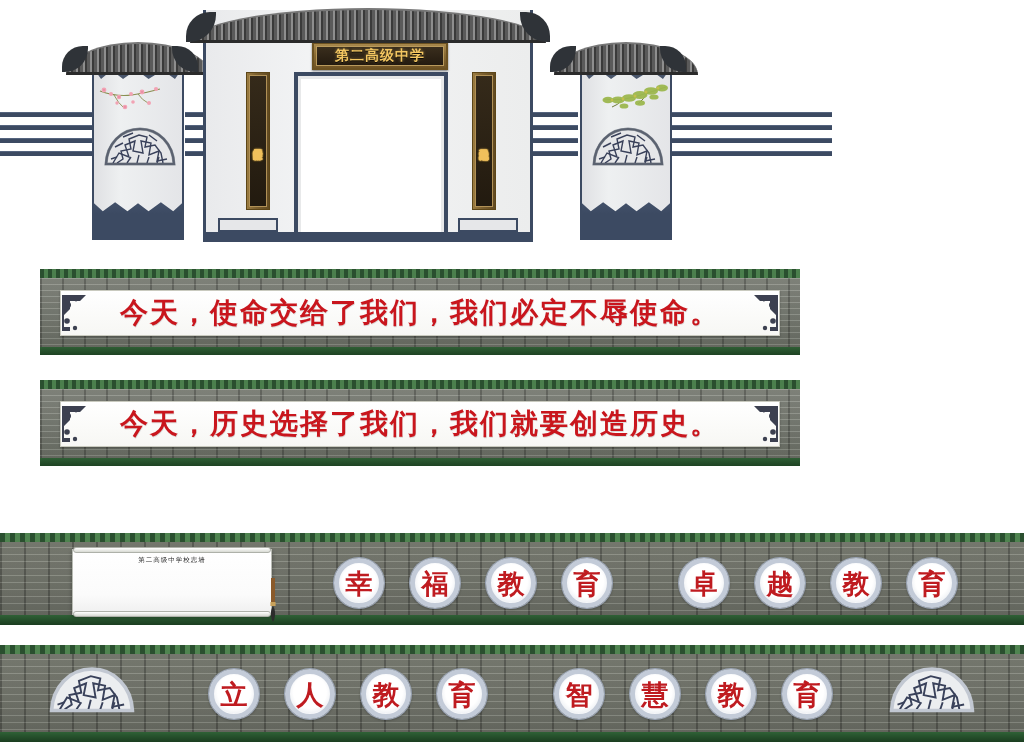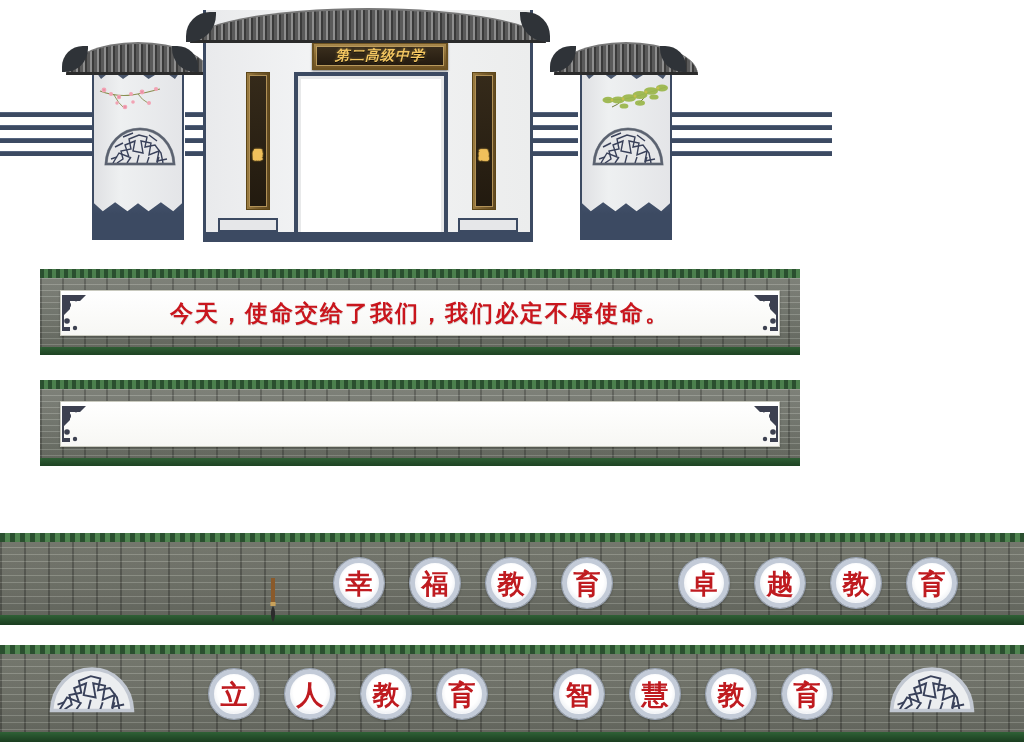--- a/index.html
+++ b/index.html
@@ -64,21 +64,21 @@
     border:2px solid #6b5121;
     box-sizing:border-box;
     padding:2px;
     box-shadow:0 1px 2px rgba(0,0,0,.5);
   }
   #gate-plaque .inner{
     width:100%; height:100%;
     background:linear-gradient(to bottom,#3a2e1d,#241b10);
     border:1px solid #b99a5c;
     box-sizing:border-box;
-    display:flex; align-items:flex-end; justify-content:center;font-style:italic;
+    display:flex; align-items:flex-end; justify-content:center;
   }
   #gate-plaque .txt{
     font-family:"DejaVu Serif","Liberation Serif",serif;
     font-weight:bold; font-size:14px; letter-spacing:1px;
     color:#f3c661;
     text-shadow:0 1px 1px #000, 0 0 3px rgba(243,198,97,.6);
     white-space:nowrap;
   }
 
   
@@ -197,21 +197,21 @@
   }
   .slogan-panel .corner{
     position:absolute; width:26px; height:40px; top:2px;
     color:#3c4050;
   }
   .slogan-panel .corner.l{ left:1px; }
   .slogan-panel .corner.r{ right:1px; transform:scaleX(-1); }
   .slogan-text{
     font-family:"DejaVu Serif","Liberation Serif",serif;
     font-weight:bold;
-    font-size:23px;
+    font-size:28px;
     letter-spacing:2px;
     color:#c9161d;
     white-space:nowrap;
     text-shadow:0.5px 0.5px 0 rgba(0,0,0,.12);
   }
 
   
   .long-wall{
     position:absolute; left:0; width:1024px;
     background:
@@ -505,39 +505,45 @@
     <div class="slogan-panel">
       <span class="corner l">
         <svg width="26" height="40" viewBox="0 0 26 40">
           <path d="M0 2 L24 2 L18 8 L8 8 L8 16 L2 22 L2 34 L8 34 L8 38 L0 38 Z" fill="#3c4050"></path>
           <circle cx="6" cy="12" r="3" fill="#3c4050"></circle>
           <circle cx="14" cy="6" r="2.4" fill="#3c4050"></circle>
           <circle cx="5" cy="28" r="2.8" fill="#3c4050"></circle>
           <circle cx="13" cy="35" r="2.2" fill="#3c4050"></circle>
         </svg>
       </span>
+      <span class="slogan-text">今天，历史选择了我们，我们就要创造历史。</span>
       <span class="corner r">
         <svg width="26" height="40" viewBox="0 0 26 40">
           <path d="M0 2 L24 2 L18 8 L8 8 L8 16 L2 22 L2 34 L8 34 L8 38 L0 38 Z" fill="#3c4050"></path>
           <circle cx="6" cy="12" r="3" fill="#3c4050"></circle>
           <circle cx="14" cy="6" r="2.4" fill="#3c4050"></circle>
           <circle cx="5" cy="28" r="2.8" fill="#3c4050"></circle>
           <circle cx="13" cy="35" r="2.2" fill="#3c4050"></circle>
         </svg>
       </span>
     </div>
     <div class="wall-bottom-trim"></div>
   </div>
 
   <div class="long-wall" style="top:533px; height:92px;">
     <div class="wall-cap-green" style="top:0;"></div>
     <div class="wall-base-green" style="bottom:0;"></div>
 
   </div>
 
+  <div id="scroll-board">
+    <div class="roller"></div>
+    <div class="board-title">第二高级中学校志墙</div>
+    <div class="roller bottom"></div>
+  </div>
 
   <div id="brush">
     <svg width="10" height="44" viewBox="0 0 10 44">
       <rect x="3" y="0" width="4" height="26" fill="#8a5a2b"></rect>
       <rect x="2.4" y="24" width="5.2" height="4" fill="#c8a15a"></rect>
       <path d="M5 28 C8 32 7.5 40 5 44 C2.5 40 2 32 5 28 Z" fill="#2c2c2c"></path>
     </svg>
   </div>
 
   <div>

